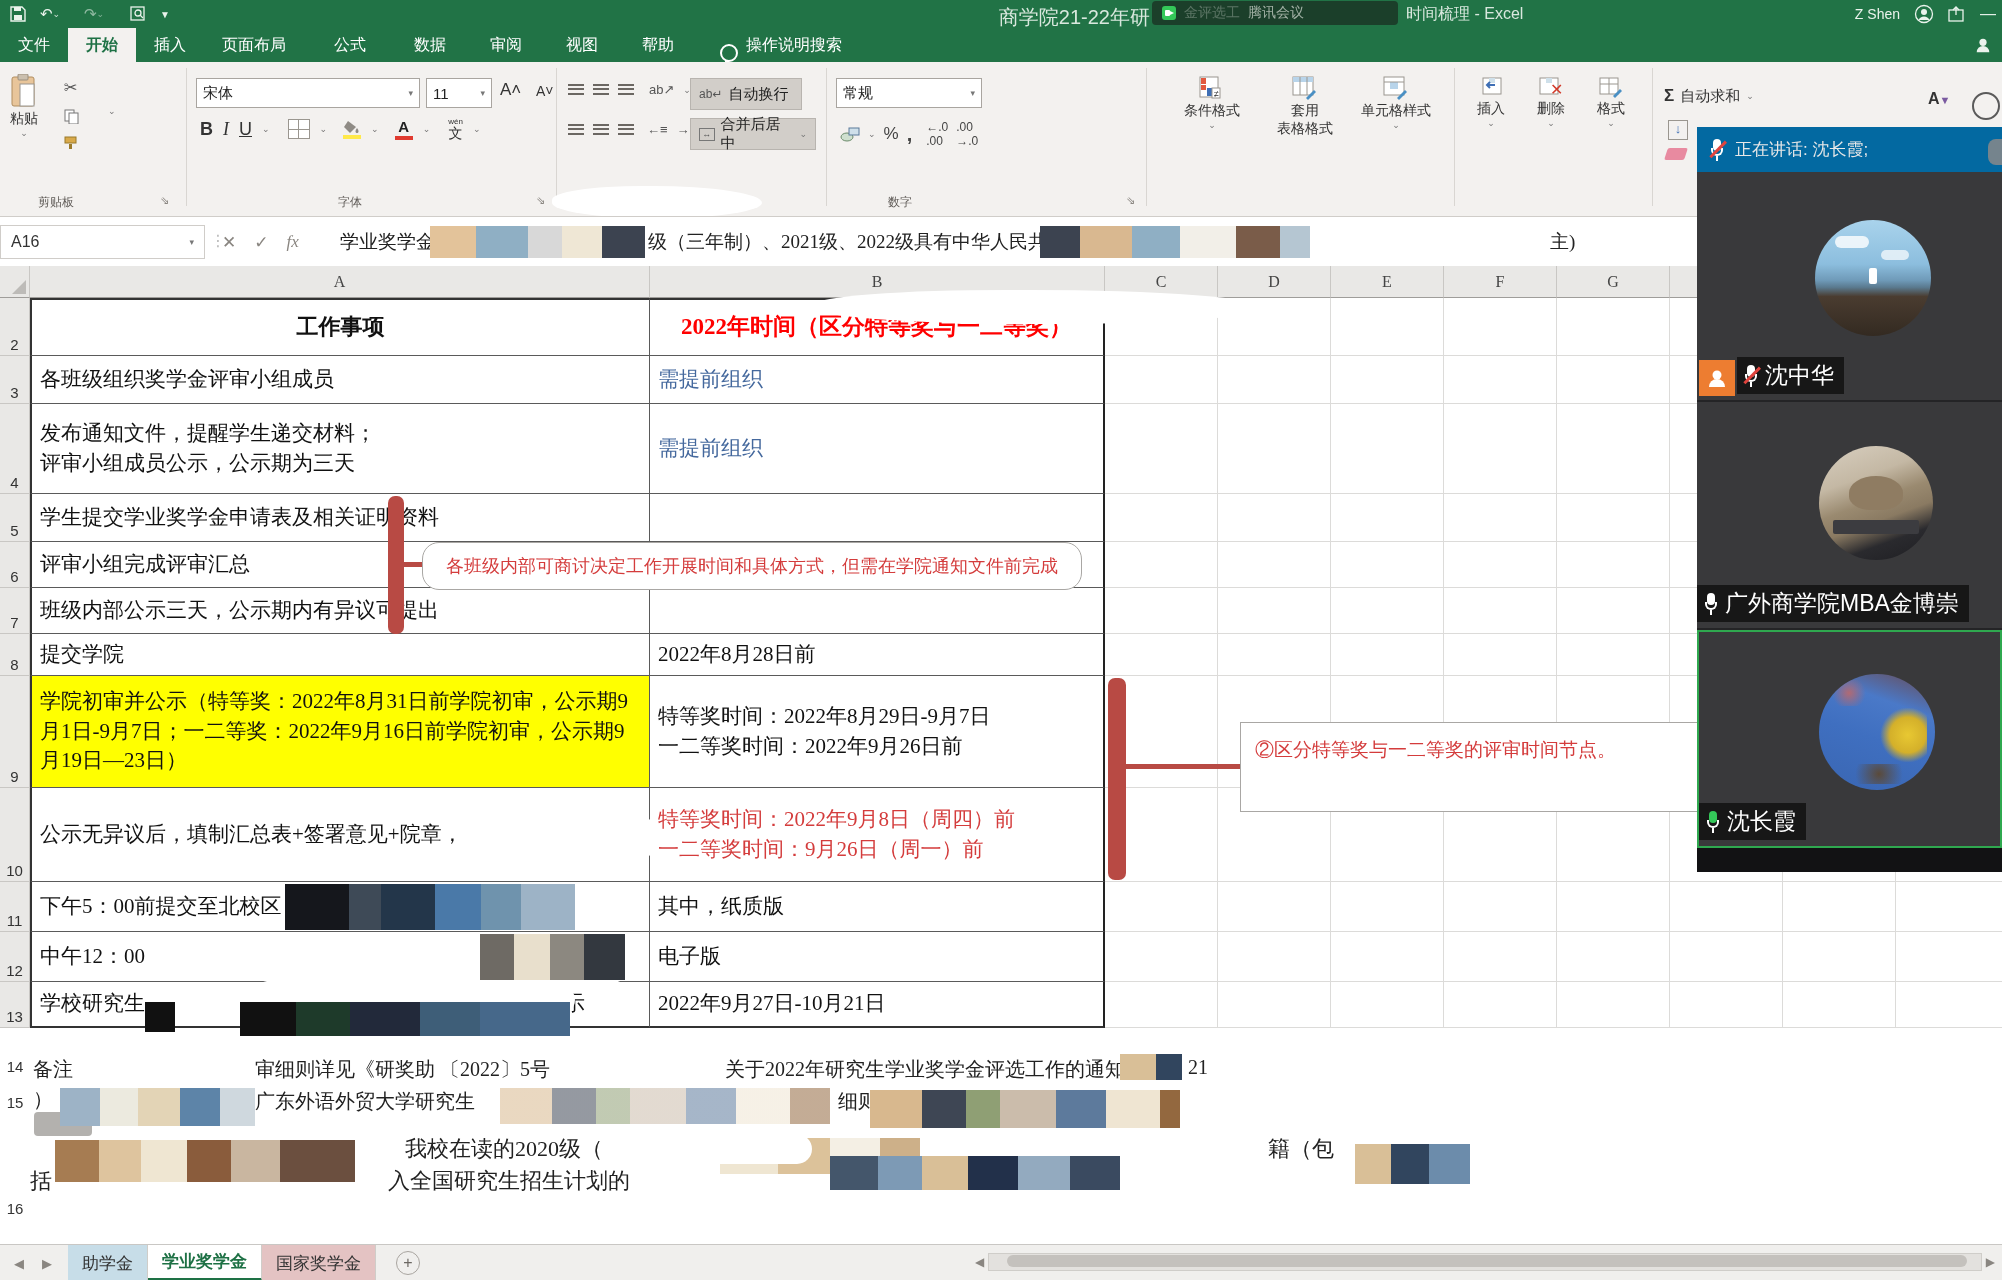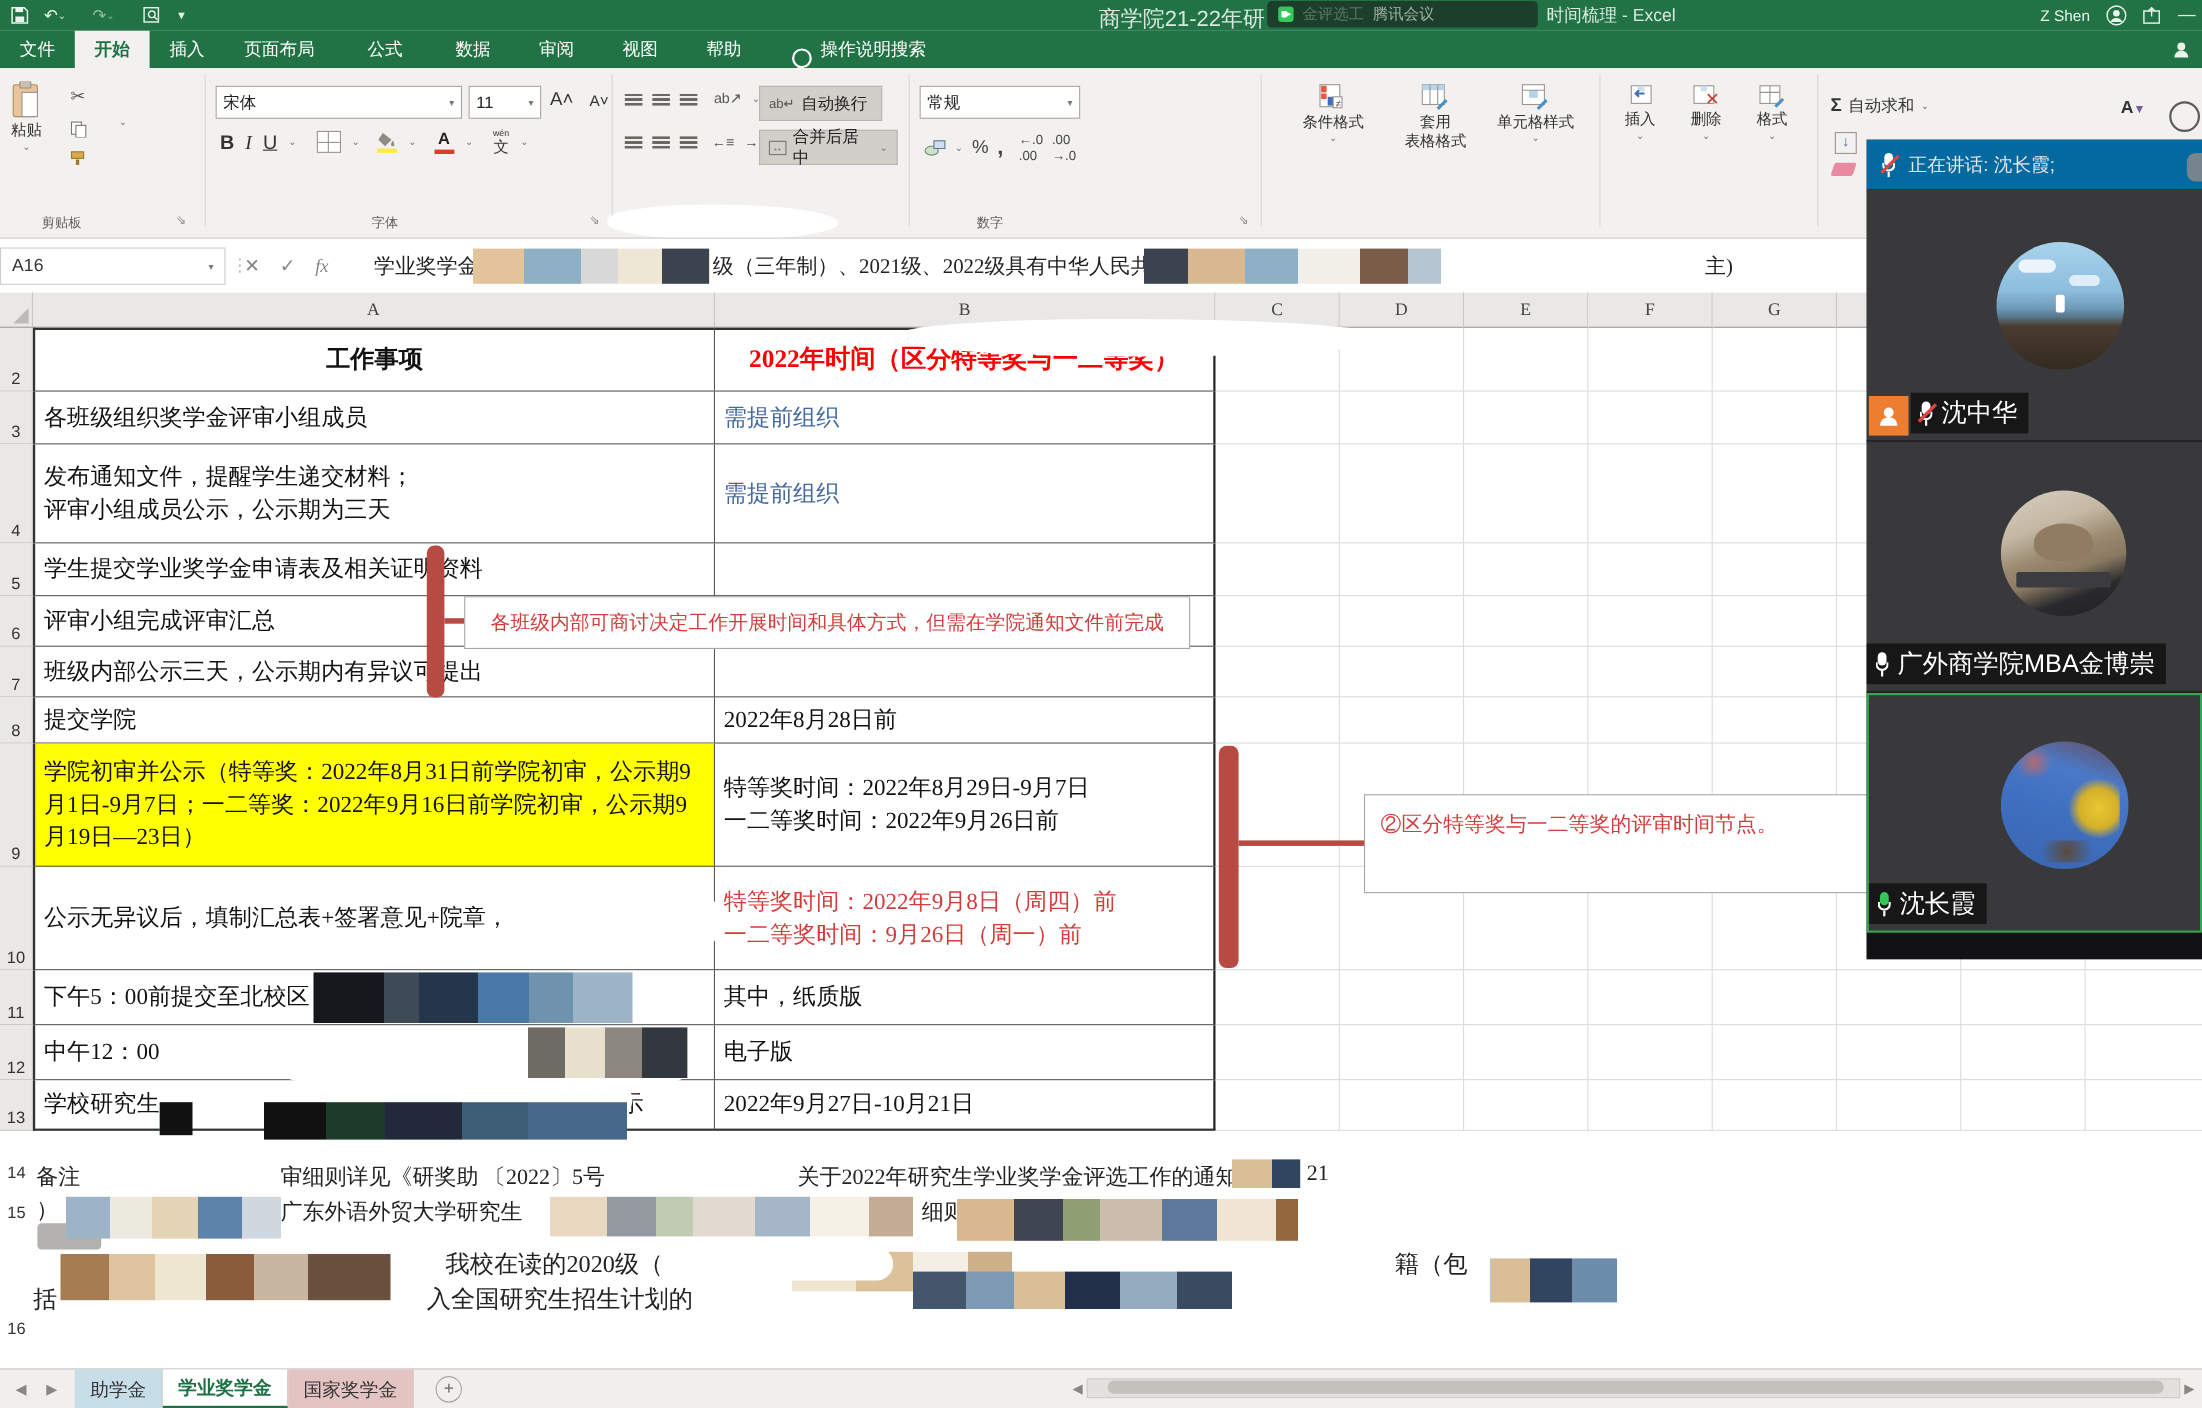--- a/index.html
+++ b/index.html
@@ -552,21 +552,21 @@
         <div class="ghost"></div>
         <div class="ghost"></div>
         <div class="ghost"></div>
     </div>
   </div>
 
   <div class="blob" style="left:815px;top:290px;width:450px;height:34px;"></div>
 
   <div class="bracket" style="left:388px;top:496px;width:16px;height:138px;"></div>
   <div class="bconn" style="left:404px;top:562px;width:18px;"></div>
-  <div class="callout" style="left:422px;top:542px;width:660px;height:48px;font-size:18px;display:flex;align-items:center;justify-content:center;">各班级内部可商讨决定工作开展时间和具体方式，但需在学院通知文件前完成</div>
+  <div class="callout" style="left:422px;top:542px;width:660px;height:48px;font-size:18px;display:flex;align-items:center;justify-content:center;border-radius:17px;">各班级内部可商讨决定工作开展时间和具体方式，但需在学院通知文件前完成</div>
 
   <div class="bracket" style="left:1108px;top:678px;width:18px;height:202px;"></div>
   <div class="bconn" style="left:1126px;top:764px;width:114px;"></div>
   <div class="callout" style="left:1240px;top:722px;width:460px;height:90px;font-size:19px;padding:12px 14px;line-height:1.6;">
     <div>②区分特等奖与一二等奖的评审时间节点。</div>
   </div>
 
   <div class="blob" style="left:455px;top:795px;width:205px;height:82px;"></div>
   <div class="mosaic m3" style="left:285px;top:884px;width:290px;height:46px;"></div>
   <div class="blob" style="left:240px;top:938px;width:390px;height:60px;border-radius:30% 60% 45% 55%;"></div>

